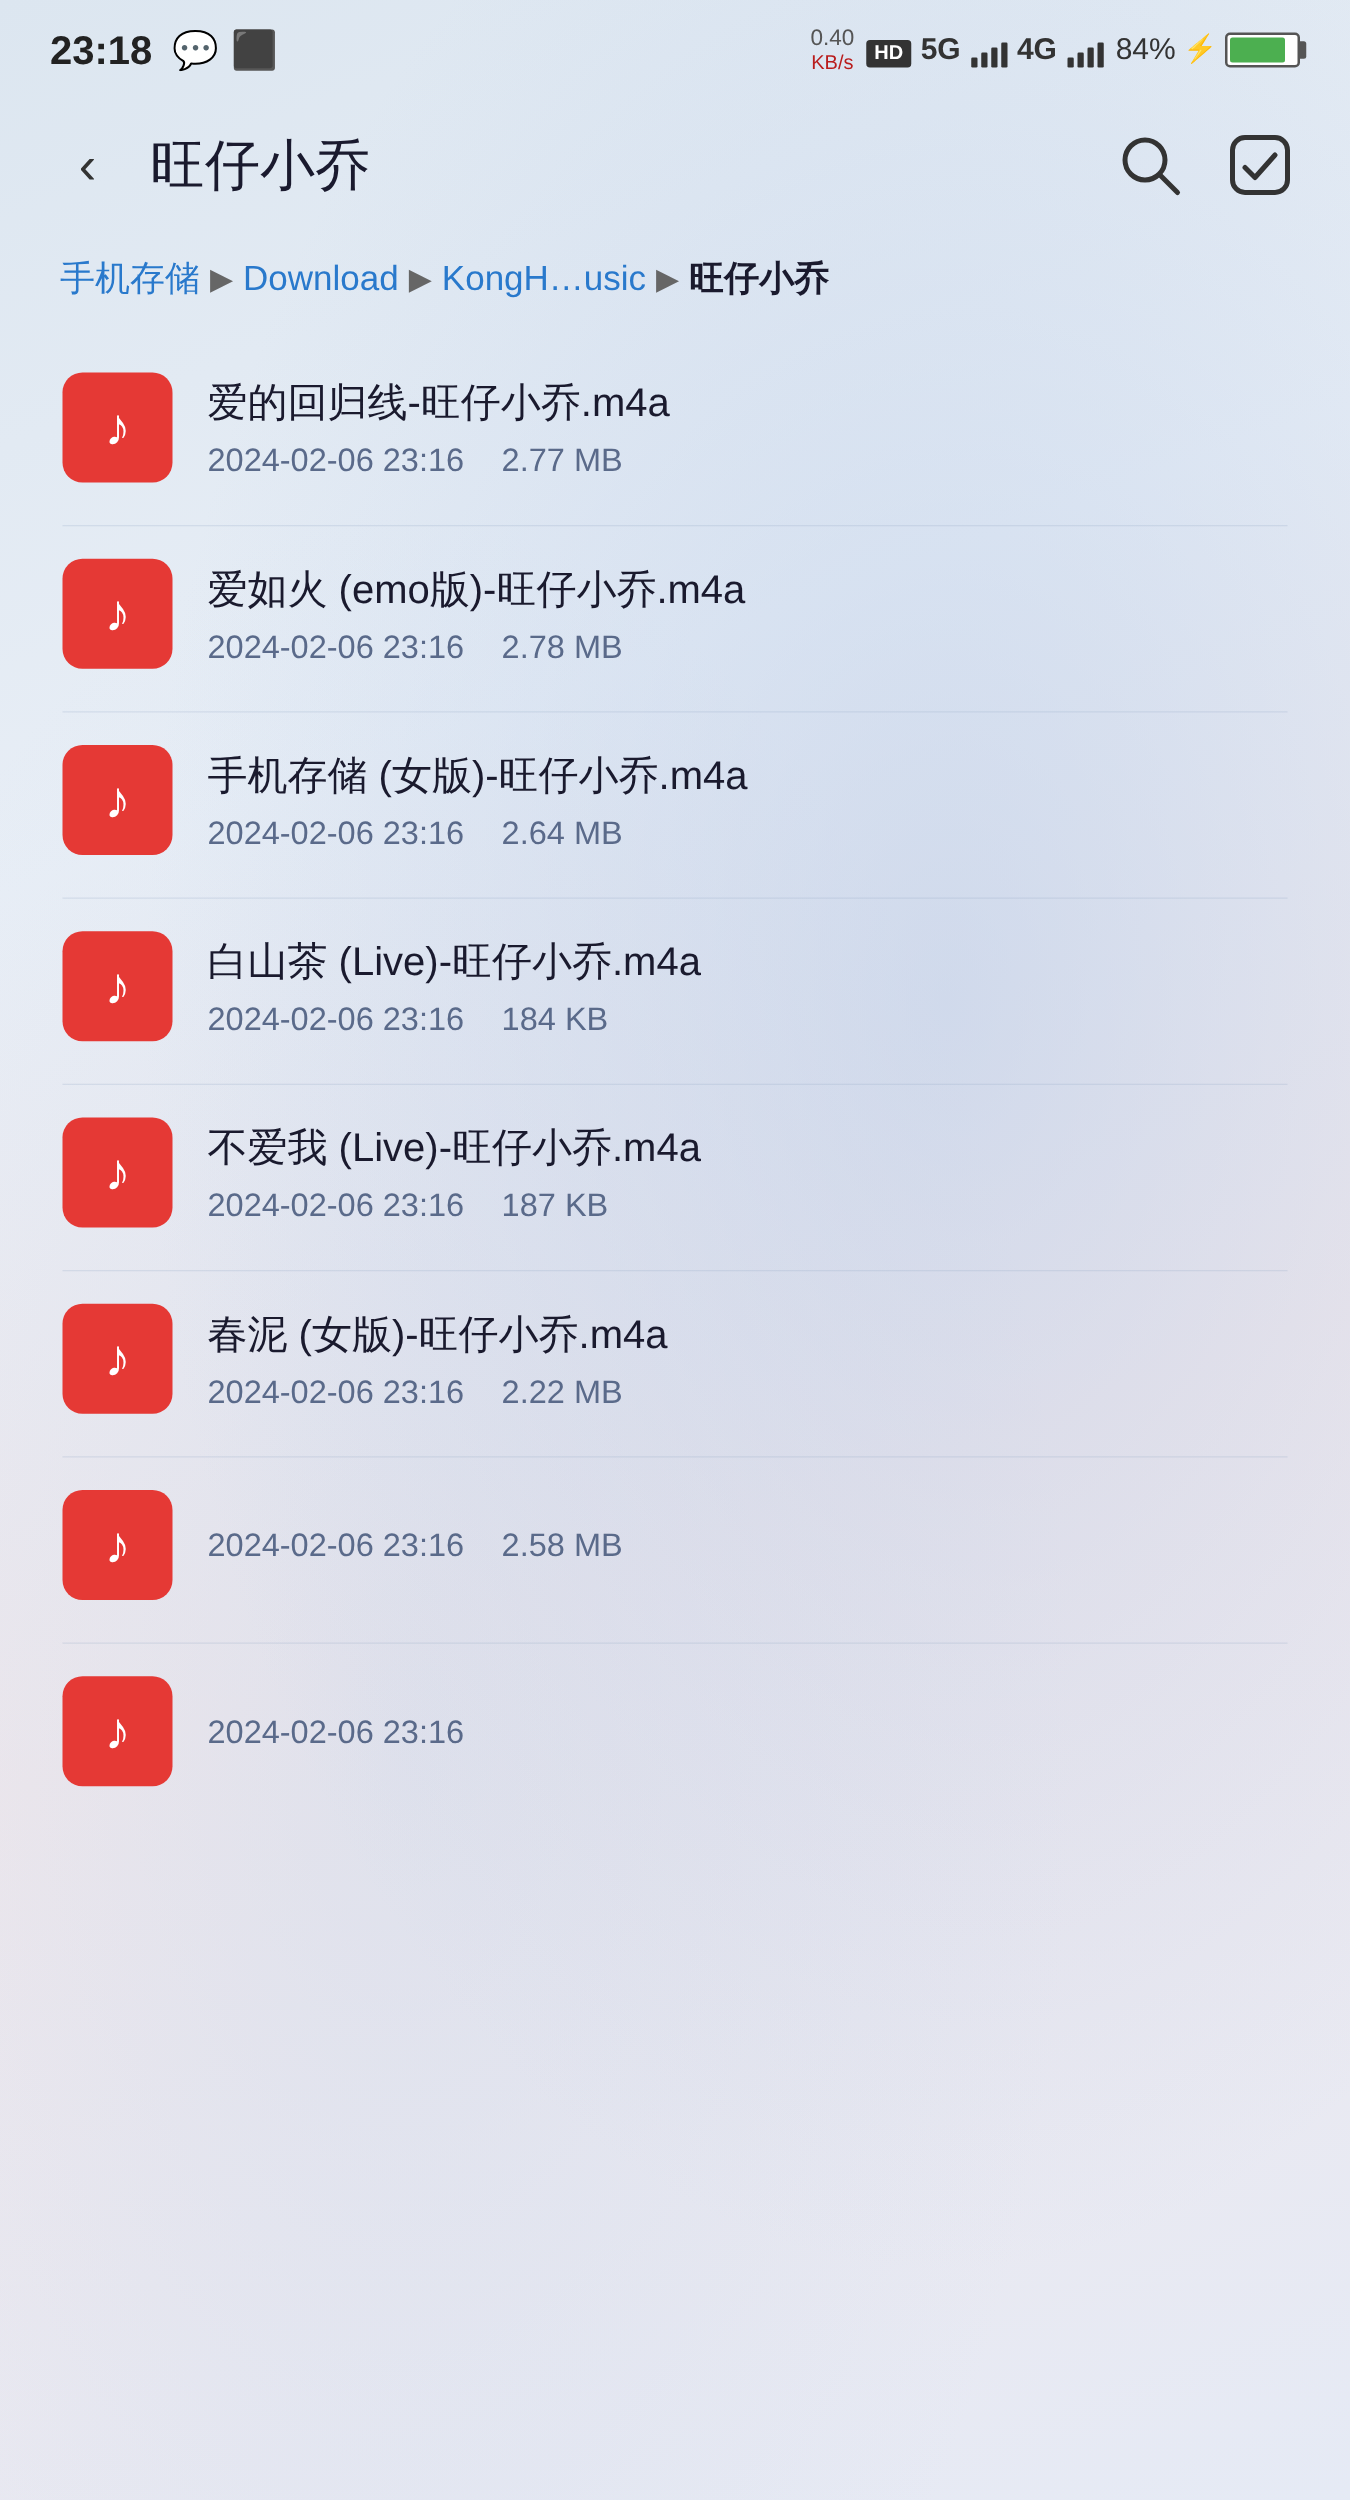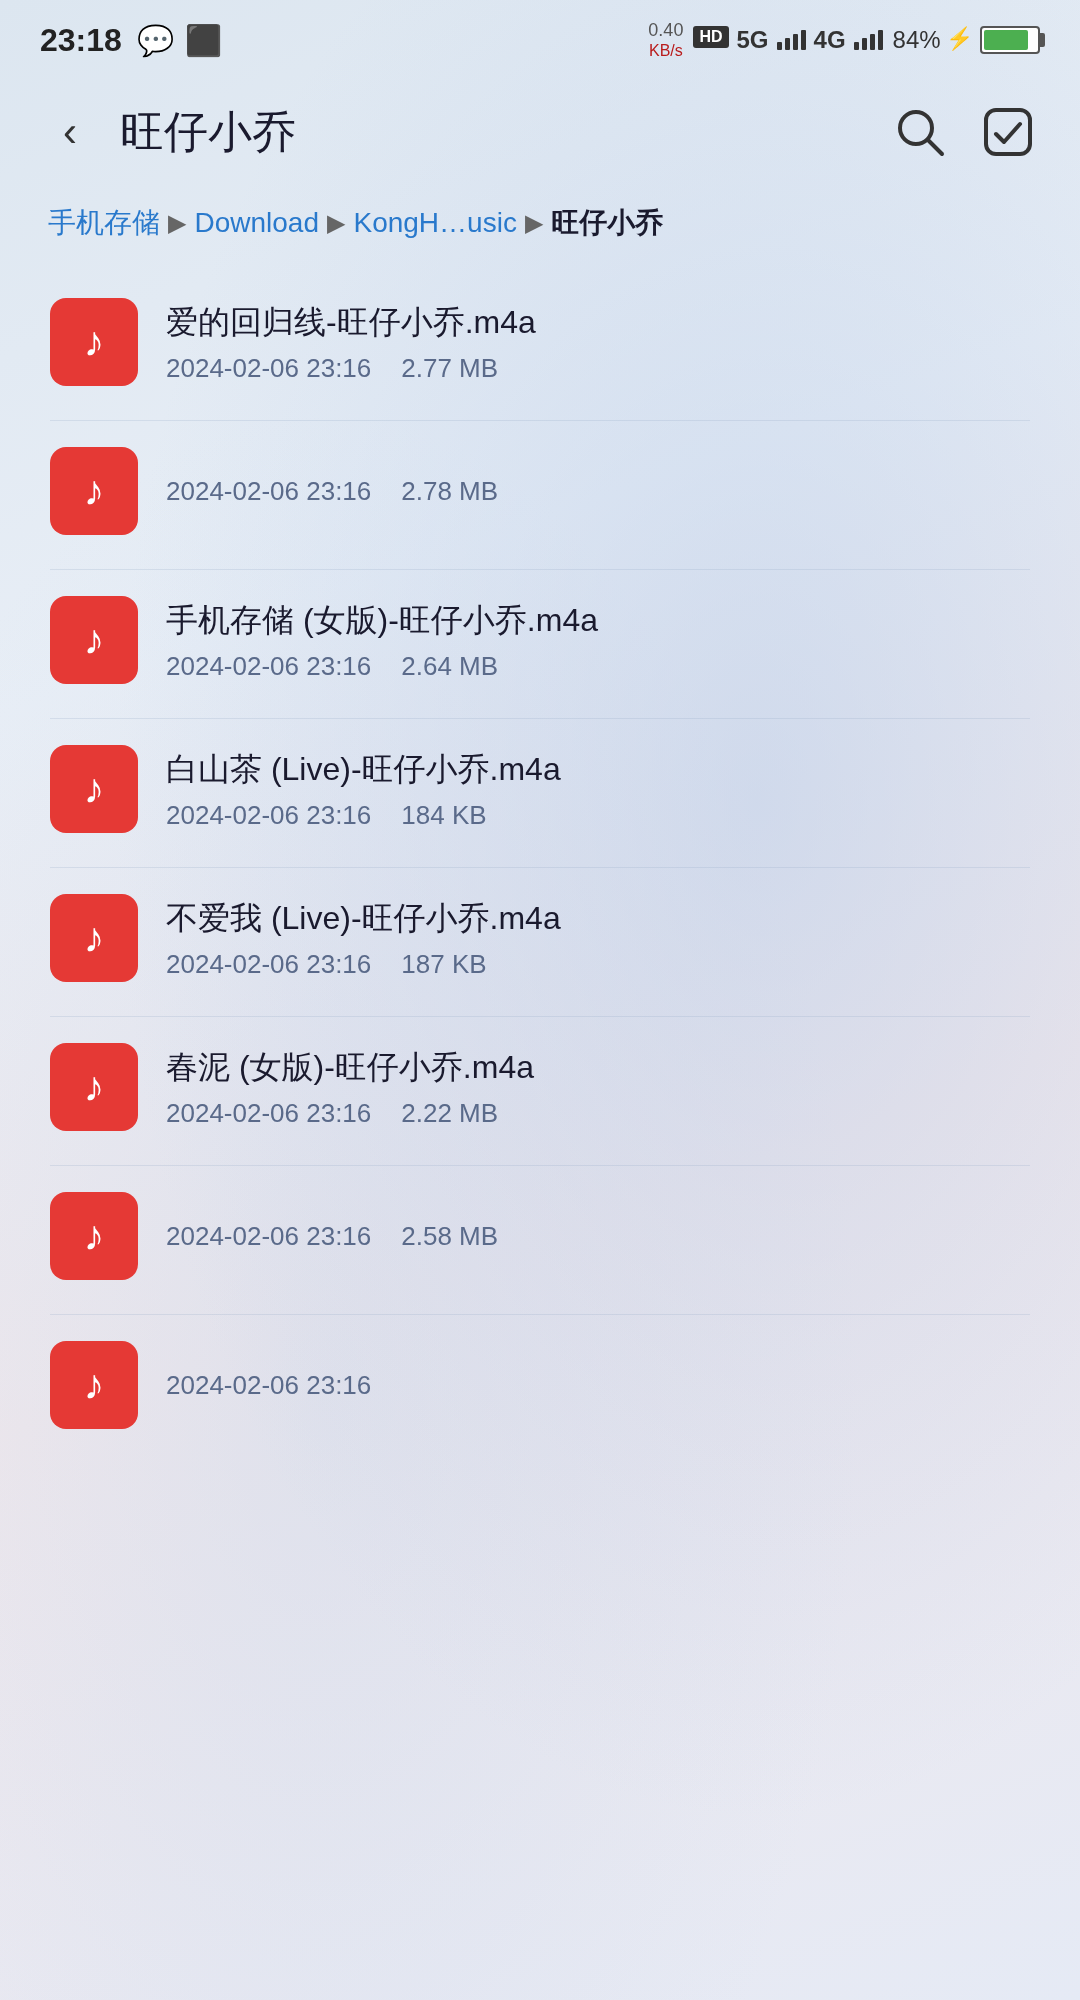--- a/index.html
+++ b/index.html
@@ -31,21 +31,21 @@
       z-index: 10;
       display: flex;
       justify-content: space-between;
       align-items: center;
       padding: 20px 40px 10px;
       height: 70px;
     }
 
     .status-left {
       display: flex;
-      align-items: center;
+      align-items: flex-start;
       gap: 16px;
       font-size: 32px;
       font-weight: 600;
       color: #222;
     }
 
     .status-icons {
       display: flex;
       align-items: center;
       gap: 10px;
@@ -285,21 +285,21 @@
       background: #333;
       color: white;
       font-size: 16px;
       padding: 2px 6px;
       border-radius: 3px;
       font-weight: bold;
     }
 
     .network-badges {
       display: flex;
-      align-items: flex-start;
+      align-items: flex-end;
       gap: 8px;
     }
 
     .five-g {
       font-size: 24px;
       color: #333;
       font-weight: bold;
     }
 
     .four-g {
@@ -398,20 +398,21 @@
       </div>
     </div>
   </div>
   <div class="divider"></div>
 
   <div class="file-item">
     <div class="file-icon">
       <span class="music-note">♪</span>
     </div>
     <div class="file-info">
+      <div class="file-name">爱如火 (emo版)-旺仔小乔.m4a</div>
       <div class="file-meta">
         <span>2024-02-06 23:16</span>
         <span>2.78 MB</span>
       </div>
     </div>
   </div>
   <div class="divider"></div>
 
   <div class="file-item">
     <div class="file-icon">

